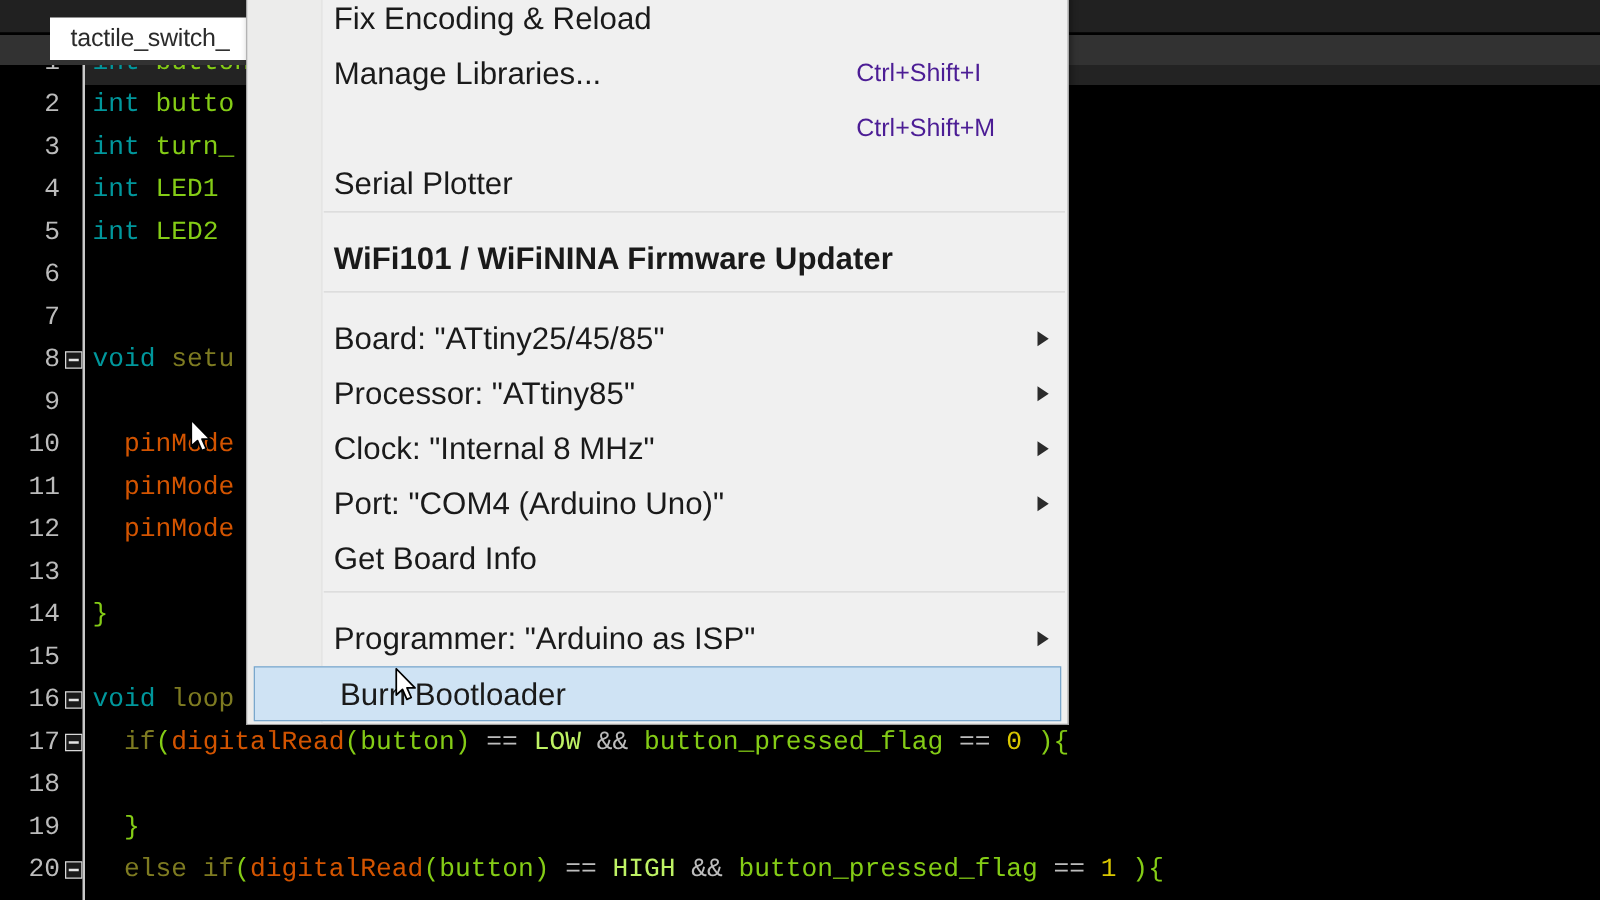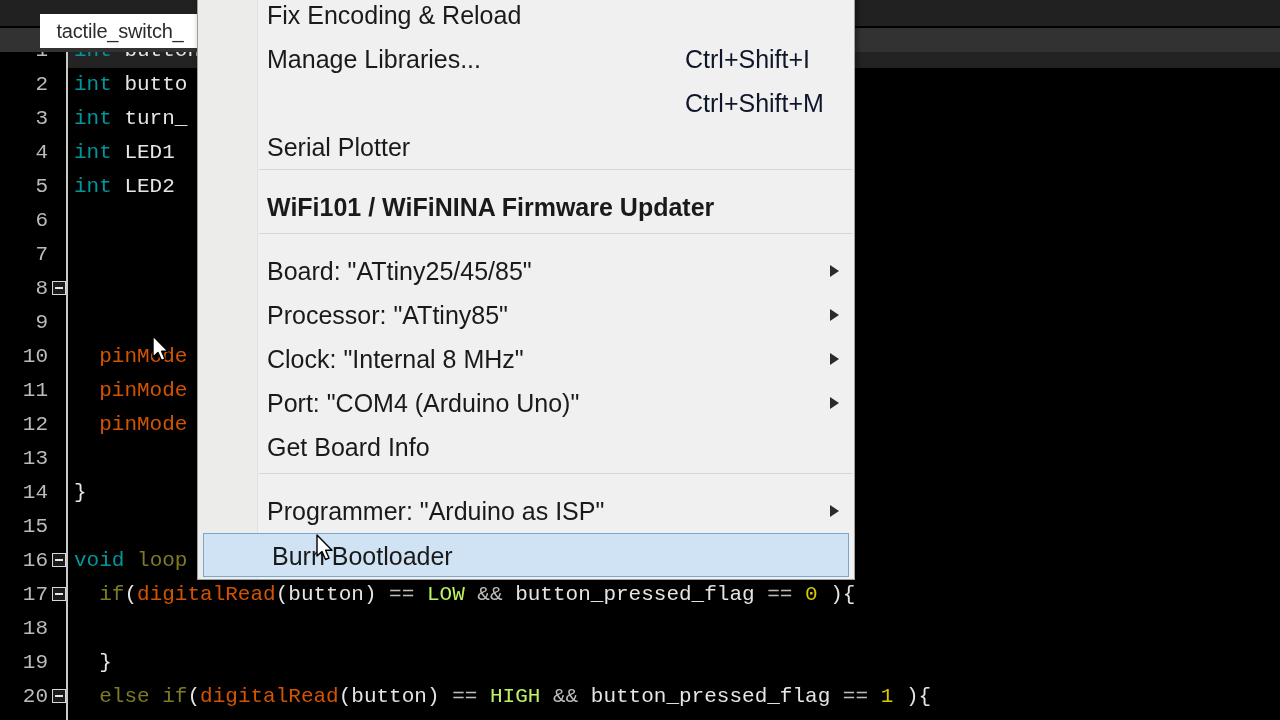--- a/index.html
+++ b/index.html
@@ -83,21 +83,21 @@
     position: absolute; left: 68px; width: 1212px; height: 34px;
     background: #232323;
   }
 
   
   .t-kw   { color: #00979c; }   
   .t-fn   { color: #d35400; }   
   .t-ctrl { color: #7e7b21; }   
   .t-lit  { color: #bef264; }   
   .t-num  { color: #d9c700; }   
-  .t-pln  { color: #e5e5e5; margin-top: 44px; }
+  .t-pln  { color: #84cc16; margin-top: 44px; }
   .t-op   { color: #bdbdbd; }
 
   
   .menu {
     position: absolute;
     left: 197px; top: -8px;
     width: 658px; height: 588px;
     background: #f0f0f0;
     border: 1px solid #a0a0a0;
     box-sizing: border-box;
@@ -120,22 +120,22 @@
     left: 68px; top: 0;
     height: 44px; line-height: 44px;
     font-size: 25px;
     color: #1a1a1a;
     white-space: nowrap;
   }
   .menu-item .mi-accel {
     position: absolute;
     left: 486px; top: 0;
     height: 44px; line-height: 44px;
-    font-size: 25px;
-    color: #0f172a;
+    font-size: 20px;
+    color: #4c1d95;
     white-space: nowrap;
   }
   .menu-item .mi-arrow {
     position: absolute;
     right: 14px; top: 16px;
     width: 0; height: 0;
     border-left: 9px solid #2b2b2b;
     border-top: 6px solid transparent;
     border-bottom: 6px solid transparent;
   }
@@ -166,21 +166,21 @@
     <div class="gutter-rule"></div>
     <div id="code-lines">
         <div class="cur-line-bg" style="top: 6px;"></div>
         <div class="code-line" style="top: 6px;"><span class="ln">1</span><span class="txt"><span class="t-kw">int</span><span class="t-pln"> button</span></span></div>
         <div class="code-line" style="top: 40px;"><span class="ln">2</span><span class="txt"><span class="t-kw">int</span><span class="t-pln"> butto</span></span></div>
         <div class="code-line" style="top: 74px;"><span class="ln">3</span><span class="txt"><span class="t-kw">int</span><span class="t-pln"> turn_</span></span></div>
         <div class="code-line" style="top: 108px;"><span class="ln">4</span><span class="txt"><span class="t-kw">int</span><span class="t-pln"> LED1</span></span></div>
         <div class="code-line" style="top: 142px;"><span class="ln">5</span><span class="txt"><span class="t-kw">int</span><span class="t-pln"> LED2</span></span></div>
         <div class="code-line" style="top: 176px;"><span class="ln">6</span><span class="txt"></span></div>
         <div class="code-line" style="top: 210px;"><span class="ln">7</span><span class="txt"></span></div>
-        <div class="code-line" style="top: 244px;"><span class="ln">8</span><span class="fold"></span></div>
+        <div class="code-line" style="top: 244px;"><span class="ln">8</span><span class="fold"></span><span class="txt"><span class="t-kw">void</span><span class="t-ctrl"> setu</span></span></div>
         <div class="code-line" style="top: 278px;"><span class="ln">9</span><span class="txt"></span></div>
         <div class="code-line" style="top: 312px;"><span class="ln">10</span><span class="txt"><span class="t-fn">  pinMode</span></span></div>
         <div class="code-line" style="top: 346px;"><span class="ln">11</span><span class="txt"><span class="t-fn">  pinMode</span></span></div>
         <div class="code-line" style="top: 380px;"><span class="ln">12</span><span class="txt"><span class="t-fn">  pinMode</span></span></div>
         <div class="code-line" style="top: 414px;"><span class="ln">13</span><span class="txt"></span></div>
         <div class="code-line" style="top: 448px;"><span class="ln">14</span><span class="txt"><span class="t-pln">}</span></span></div>
         <div class="code-line" style="top: 482px;"><span class="ln">15</span><span class="txt"></span></div>
         <div class="code-line" style="top: 516px;"><span class="ln">16</span><span class="fold"></span><span class="txt"><span class="t-kw">void</span><span class="t-ctrl"> loop</span></span></div>
         <div class="code-line" style="top: 550px;"><span class="ln">17</span><span class="fold"></span><span class="txt"><span class="t-pln">  </span><span class="t-ctrl">if</span><span class="t-pln">(</span><span class="t-fn">digitalRead</span><span class="t-pln">(button) </span><span class="t-op">==</span><span class="t-pln"> </span><span class="t-lit">LOW</span><span class="t-pln"> </span><span class="t-op">&amp;&amp;</span><span class="t-pln"> button_pressed_flag </span><span class="t-op">==</span><span class="t-pln"> </span><span class="t-num">0</span><span class="t-pln"> ){</span></span></div>
         <div class="code-line" style="top: 584px;"><span class="ln">18</span></div>

